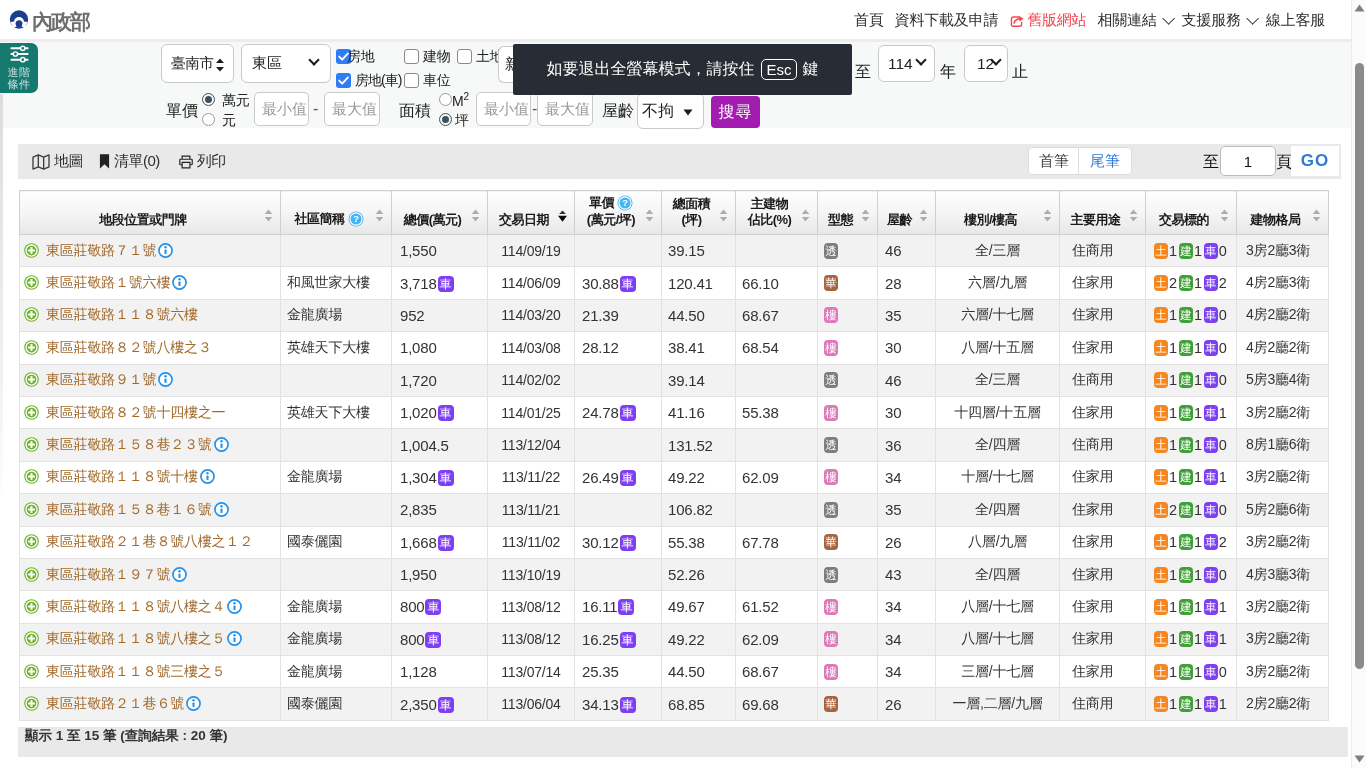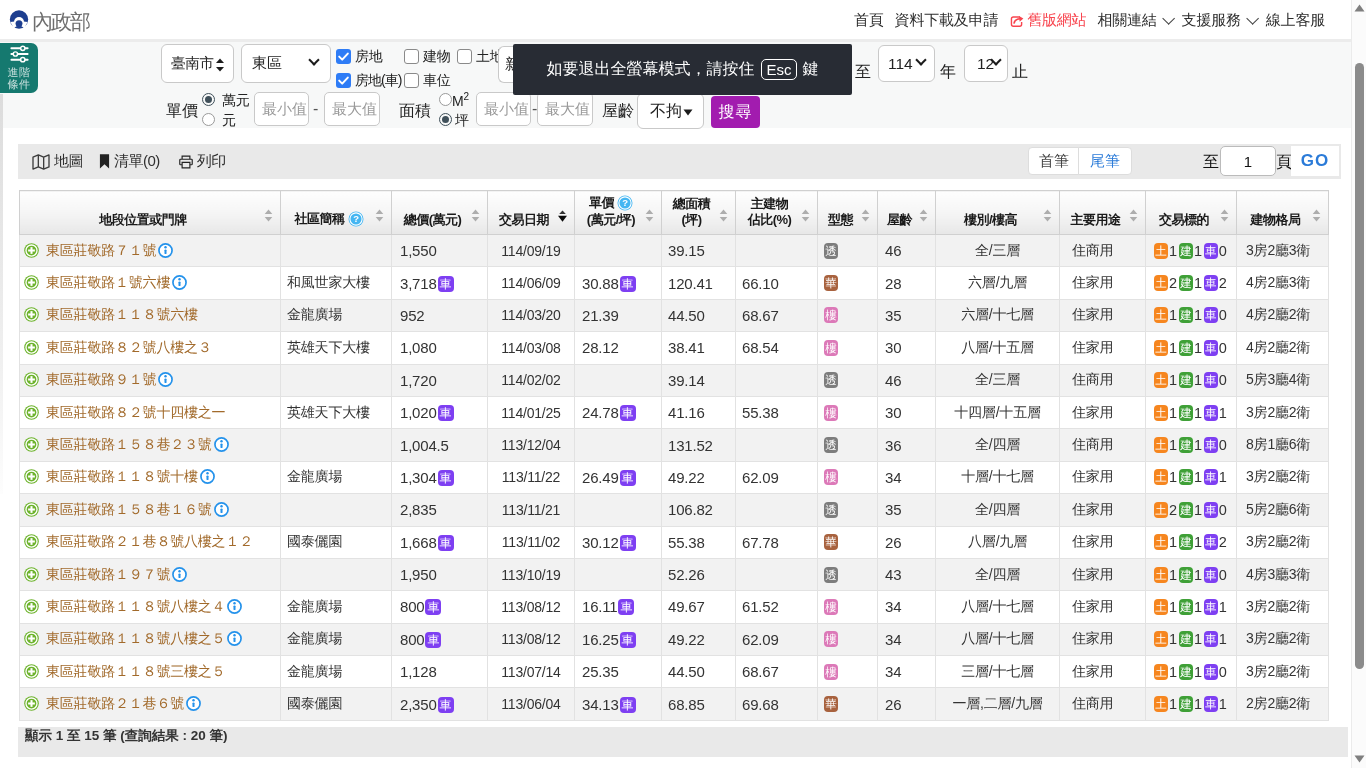--- a/index.html
+++ b/index.html
@@ -2,21 +2,21 @@
 <html lang="zh-Hant"><head><meta charset="utf-8"><title>lvr</title>
 <style>
 *{margin:0;padding:0;box-sizing:border-box}
 html,body{width:1366px;height:768px;overflow:hidden;background:#fff;
  font-family:"Liberation Sans",sans-serif;-webkit-font-smoothing:antialiased}
 body{position:relative}
 .abs{position:absolute}
 
 #nav{position:absolute;left:0;top:0;width:1366px;height:42px;background:#fff;border-bottom:3px solid #ececec}
 #logo{position:absolute;left:9px;top:9px;width:20px;height:21px}
-#t1{position:absolute;left:32px;top:8px;font-family:"Liberation Serif",serif;font-weight:normal;
+#t1{position:absolute;left:32px;top:8px;font-family:"Liberation Serif",serif;font-weight:bold;
  font-size:21px;color:#6e6e6e;letter-spacing:-2px}
 #t2{position:absolute;left:90px;top:9px;font-weight:bold;font-size:20px;color:#1778be;letter-spacing:-0.9px}
 #t2 span{color:#f08100;letter-spacing:0.8px}
 #menu{position:absolute;right:41px;top:0;height:40px;display:flex;align-items:center;gap:11px;
  font-size:15px;color:#2d2d2d;letter-spacing:-0.2px}
 #menu .red{color:#f8454f;display:flex;align-items:center;gap:2px}
 .caret{display:inline-block;width:9px;height:9px;border-right:1.6px solid #444;border-bottom:1.6px solid #444;
  transform:rotate(45deg) translateY(-3px);margin-left:5px}
 
 #filter{position:absolute;left:0;top:42px;width:1366px;height:86px;background:#f7f8f8}
@@ -154,21 +154,21 @@
 </div>
 <div class="sel" style="left:241px;top:44px;width:90px;height:39px">
   <span style="margin-left:10px">東區</span>
   <span class="chev abs" style="right:12px;top:15px"></span>
 </div>
 <div class="chk on" style="left:336px;top:49px">
     <svg width="15" height="15" viewBox="0 0 15 15">
       <path d="M3.2 7.6 L6.2 10.6 L11.8 4.6" stroke="#fff" stroke-width="2" fill="none" stroke-linecap="round" stroke-linejoin="round"></path>
     </svg>
   </div>
-<div class="clabel" style="left:355px;top:48px">房地</div>
+<div class="clabel" style="left:347px;top:48px">房地</div>
 <div class="chk on" style="left:336px;top:73px">
     <svg width="15" height="15" viewBox="0 0 15 15">
       <path d="M3.2 7.6 L6.2 10.6 L11.8 4.6" stroke="#fff" stroke-width="2" fill="none" stroke-linecap="round" stroke-linejoin="round"></path>
     </svg>
   </div>
 <div class="clabel" style="left:355px;top:72px;letter-spacing:-1px">房地(車)</div>
 <div class="chk off" style="left:404px;top:49px"></div>
 <div class="clabel" style="left:423px;top:48px">建物</div>
 <div class="chk off" style="left:404px;top:73px"></div>
 <div class="clabel" style="left:423px;top:72px">車位</div>
@@ -212,21 +212,21 @@
 <div class="clabel" style="left:455px;top:112px">坪</div>
 <div class="inp" style="left:476px;top:92px;width:55px;height:34px">
     <span style="margin-left:7px">最小值</span>
   </div>
 <div class="flabel" style="left:532px;top:100px;color:#555">-</div>
 <div class="inp" style="left:537px;top:92px;width:56px;height:34px">
     <span style="margin-left:7px">最大值</span>
   </div>
 <div class="flabel" style="left:602px;top:101px">屋齡</div>
 <div class="sel" style="left:637px;top:93px;width:67px;height:36px;font-size:16px">
-  <span style="margin-left:12px">不拘</span>
+  <span style="margin-left:4px">不拘</span>
   <svg class="abs" style="right:10px;top:15px" width="10" height="7" viewBox="0 0 10 7">
       <path d="M0.5 0.5 H9.5 L5 6.5 Z" fill="#1c1c1c"></path>
     </svg>
 </div>
 <div id="srchbtn">搜尋</div>
 
 <div id="fsbub">如要退出全螢幕模式，請按住<span id="esck">Esc</span>鍵</div>
 
 <div id="toolbar">
   <span class="ti"><svg width="18" height="16" viewBox="0 0 20 18">

